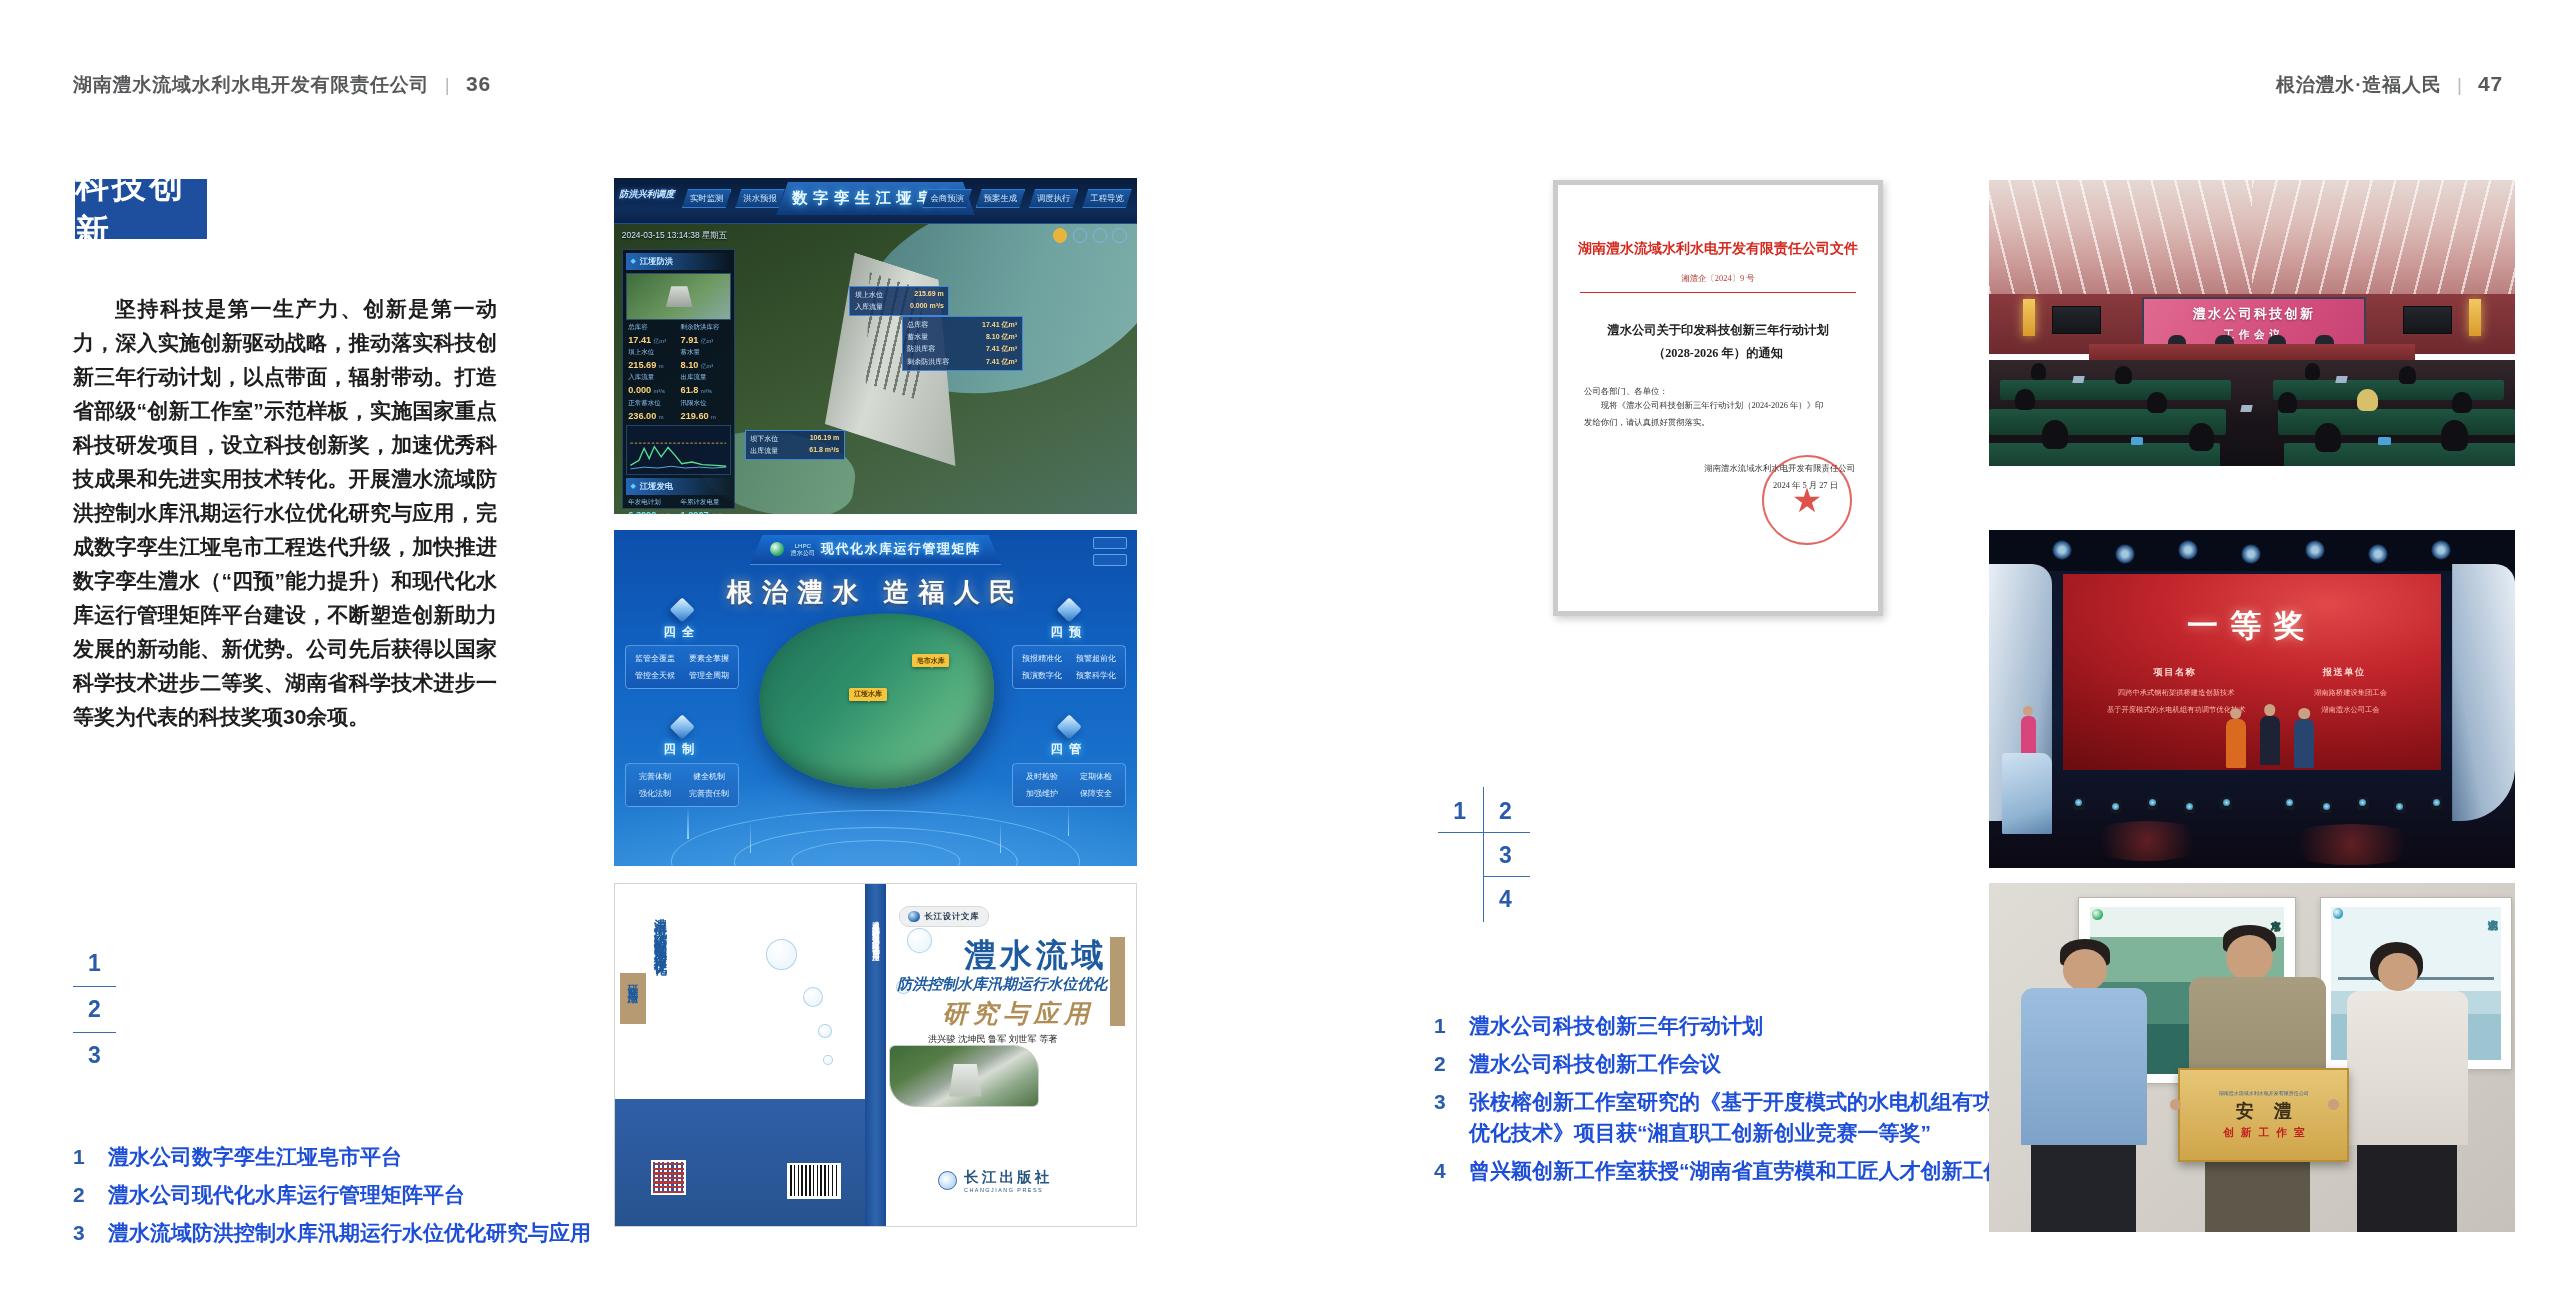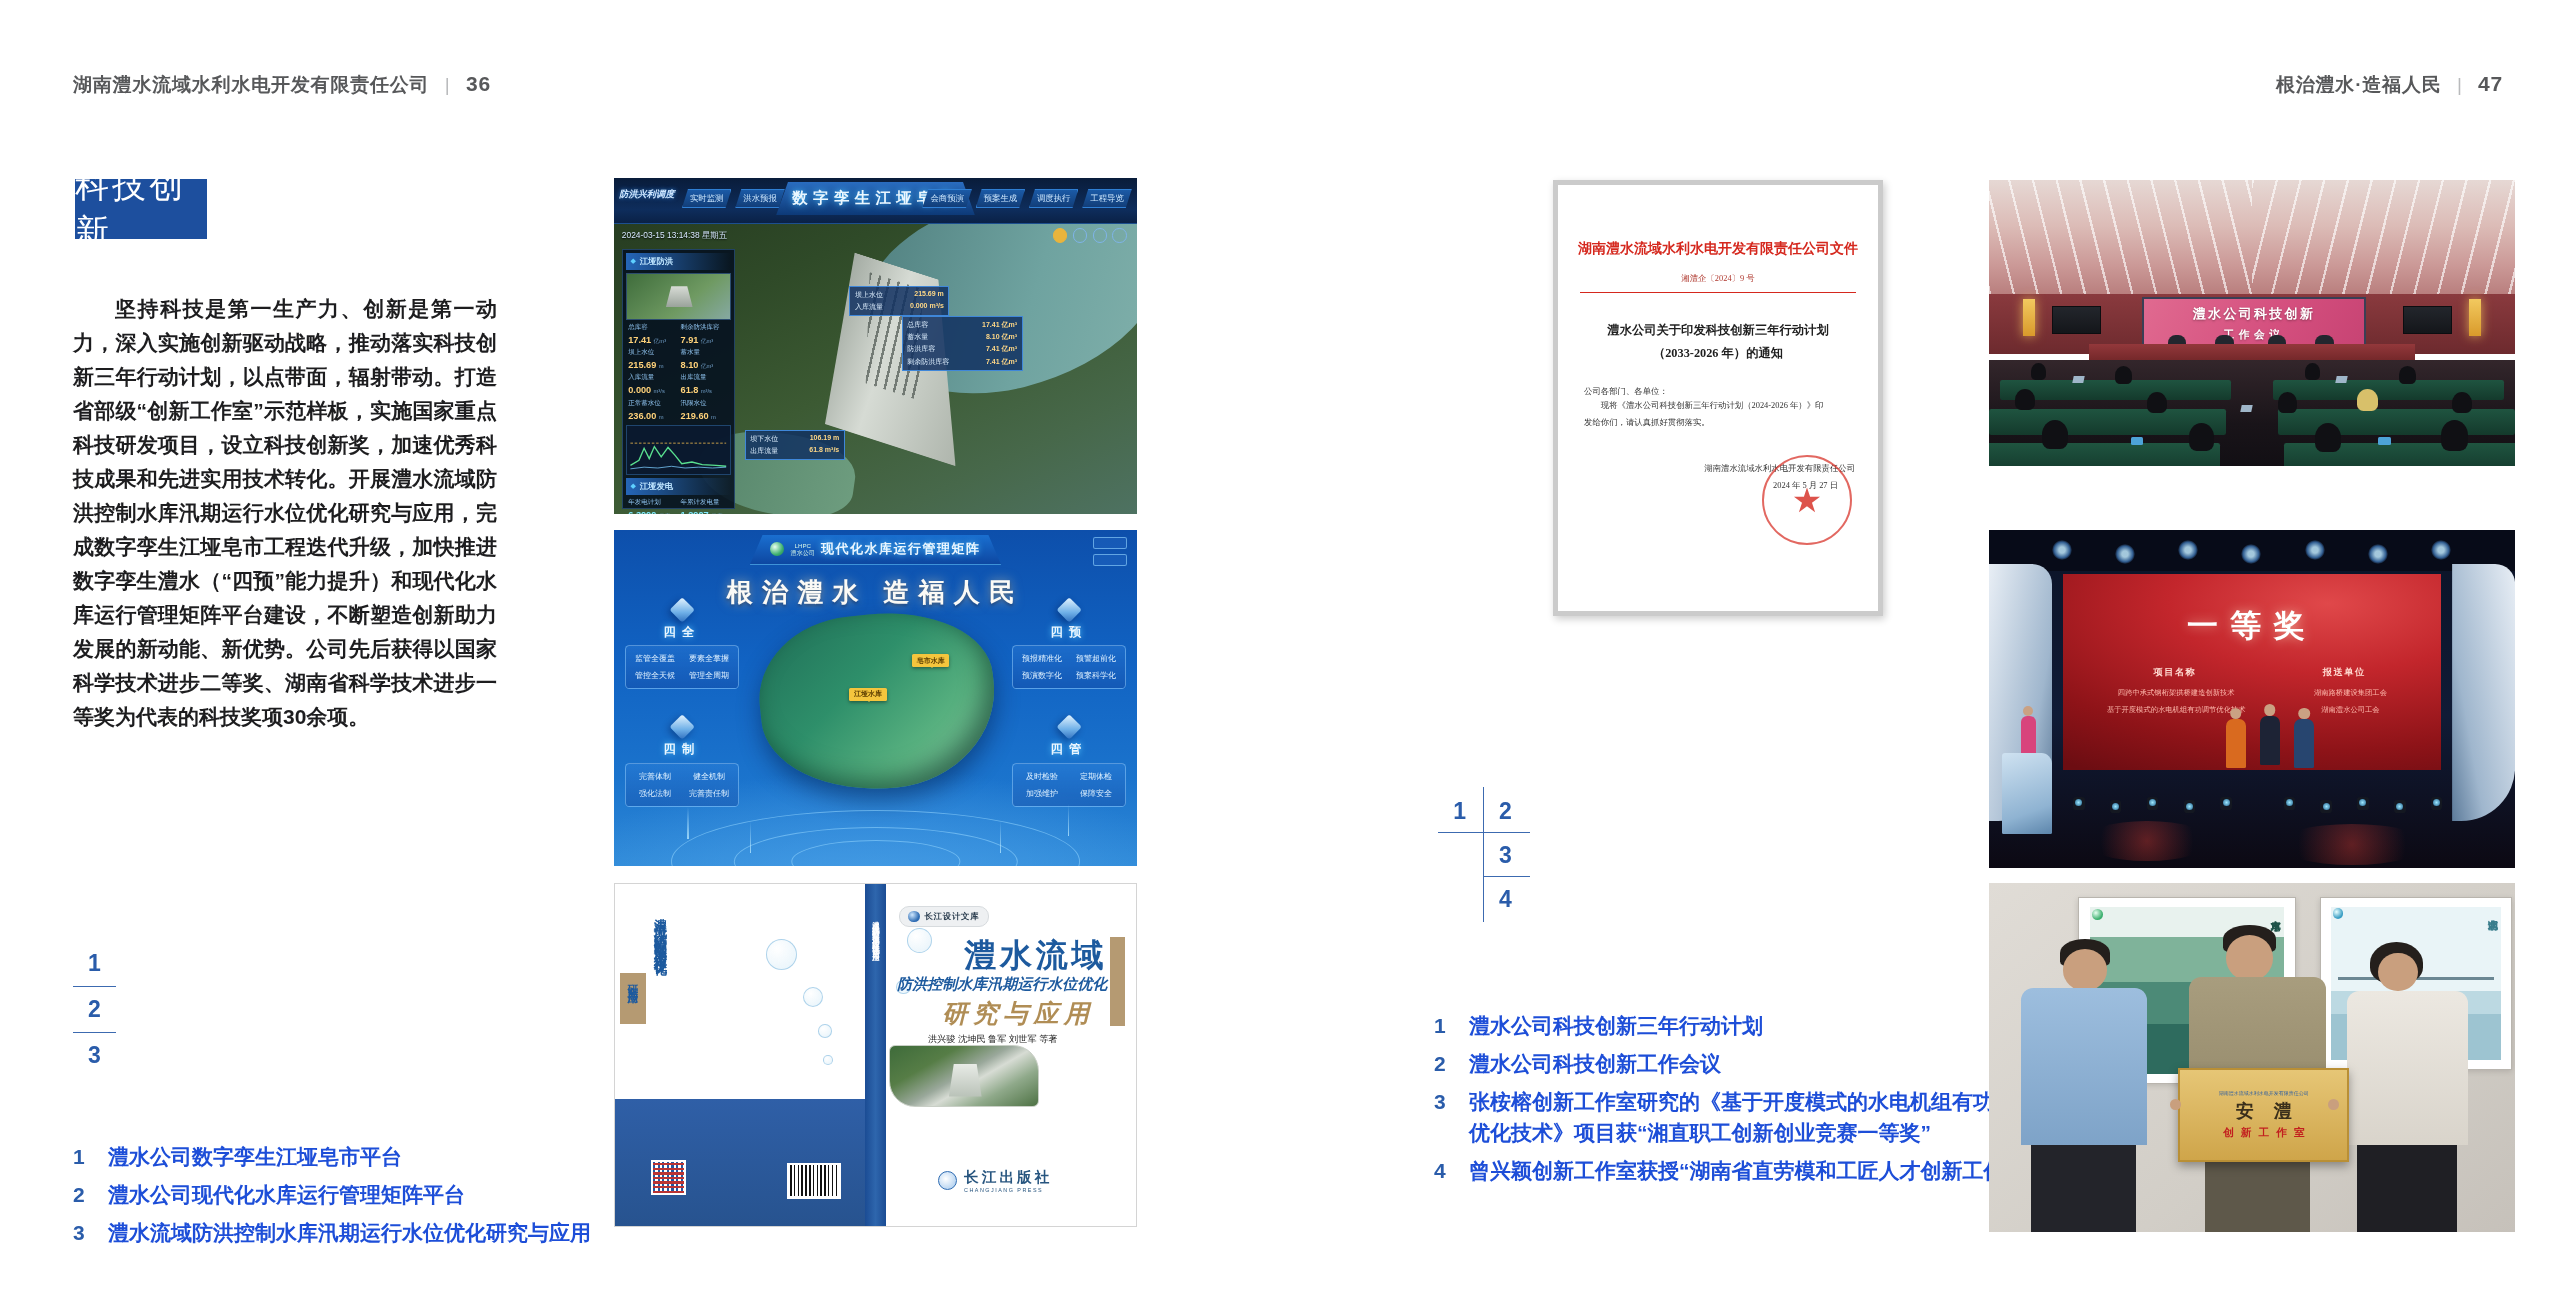--- a/index.html
+++ b/index.html
@@ -4,21 +4,21 @@
 <style>
   html,body{margin:0;padding:0;background:#888;}
   #stage{position:relative;width:2576px;height:1306px;background:#ffffff;overflow:hidden;
          font-family:"Liberation Sans","DejaVu Sans",sans-serif;}
   
   .hdr{position:absolute;top:72px;font-size:19px;font-weight:bold;color:#57585a;letter-spacing:0.8px;white-space:nowrap;}
   .hdr .sep{color:#b9babc;font-weight:400;margin:0 15.4px;}
   .hdr .pg{font-size:21px;color:#57585a;}
   
   .badge{position:absolute;left:75px;top:179px;width:132px;height:60px;background:#1d4f9e;color:#fff;
-         font-size:34px;font-weight:normal;display:flex;align-items:center;justify-content:center;letter-spacing:3.1px;}
+         font-size:34px;font-weight:bold;display:flex;align-items:center;justify-content:center;letter-spacing:3.1px;}
   .para{position:absolute;left:73px;top:292px;width:424px;font-size:21px;line-height:34px;color:#1d1d1f;
         text-align:justify;text-indent:2em;font-weight:600;}
   .fig-index{position:absolute;color:#2a5caa;font-weight:bold;font-size:23px;}
   .fi-num{height:45px;display:flex;align-items:center;justify-content:center;width:43px;}
   .fi-line{border-top:1.5px solid #3c6ab0;width:43px;}
   .caps{position:absolute;display:flex;flex-direction:column;gap:7px;}
   .cap-row{display:flex;align-items:flex-start;}
   .cap-n{color:#2a5caa;font-weight:bold;font-size:21px;width:35px;flex:none;line-height:31px;}
   .cap-t{color:#1d4ed8;font-weight:bold;font-size:21px;line-height:31px;max-width:599px;}
   
@@ -471,21 +471,21 @@
   <div class="hdr" style="right:73px;">
     <span>根治澧水·造福人民</span><span class="sep">|</span><span class="pg">47</span>
   </div>
 
   <div class="doc" style="left:1553px;top:180px;width:320px;height:426px;">
     <div class="doc-head">湖南澧水流域水利水电开发有限责任公司文件</div>
     <div class="doc-no">湘澧企〔2024〕9 号</div>
     <div class="doc-rule"></div>
     <div class="doc-title">
       <div>澧水公司关于印发科技创新三年行动计划</div>
-      <div>（2033-2026 年）的通知</div>
+      <div>（2028-2026 年）的通知</div>
     </div>
     <div class="doc-salute">公司各部门、各单位：</div>
     <div class="doc-body">
       <div class="ind">现将《澧水公司科技创新三年行动计划（2024-2026 年）》印</div>
       <div>发给你们，请认真抓好贯彻落实。</div>
     </div>
     <div class="doc-sign">湖南澧水流域水利水电开发有限责任公司</div>
     <div class="doc-date">2024 年 5 月 27 日</div>
     <div class="doc-seal">
         <span>★</span>

